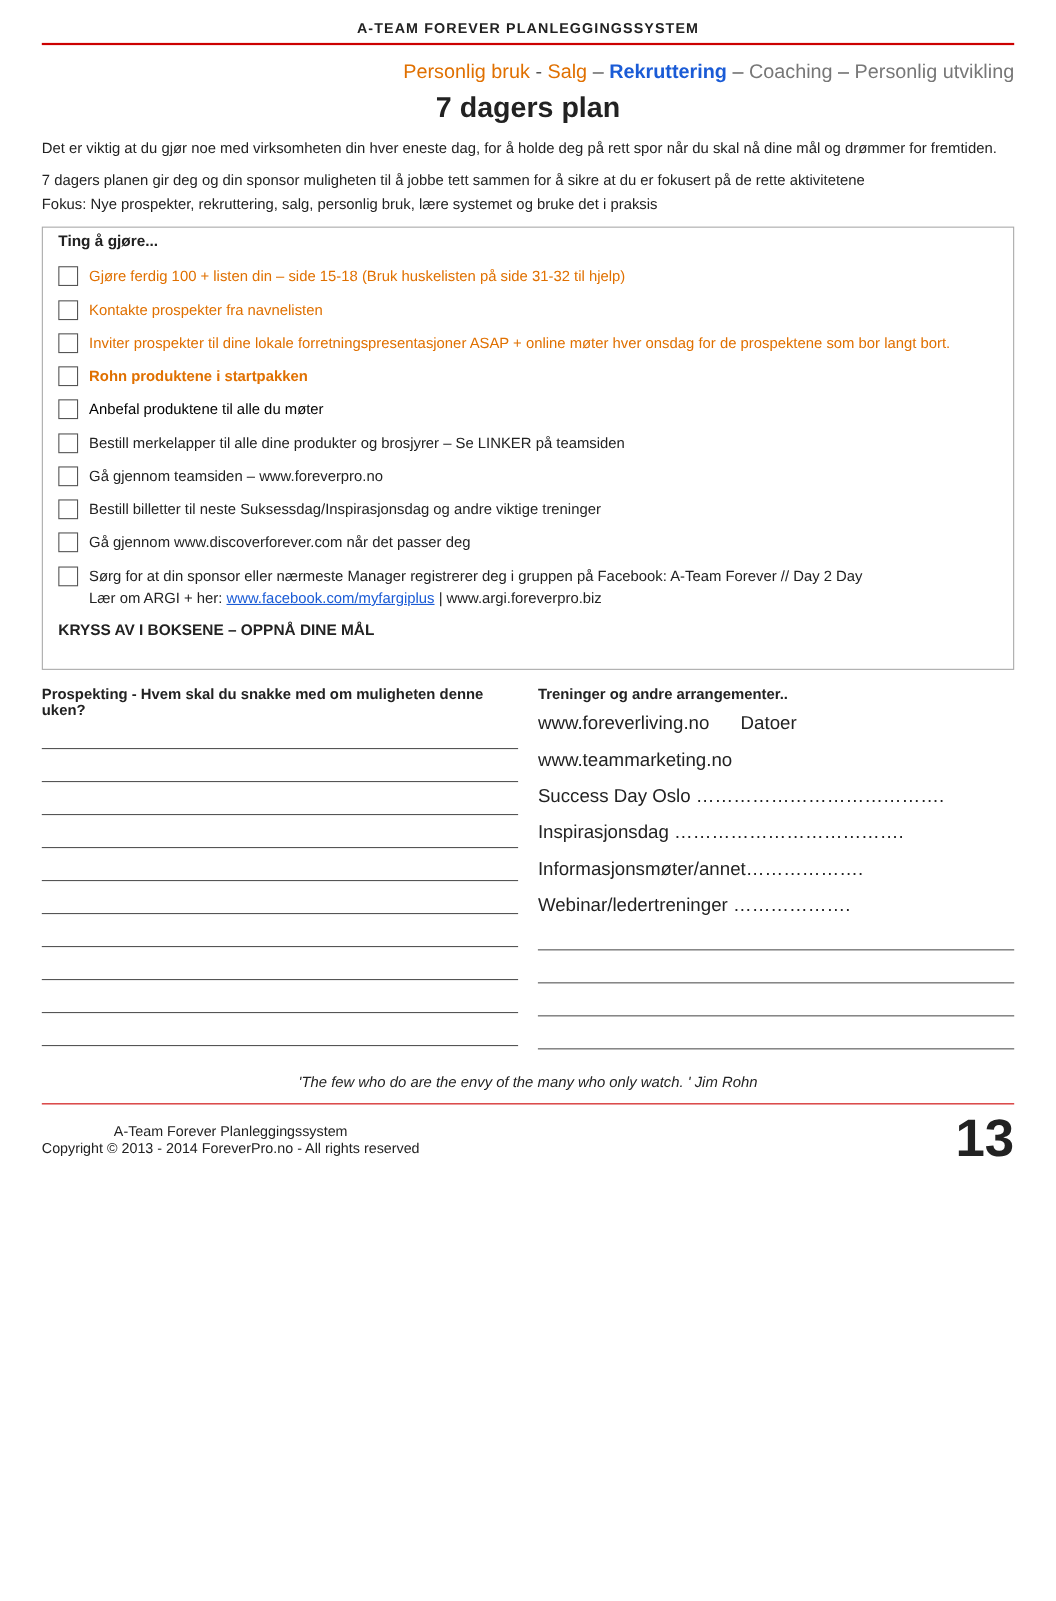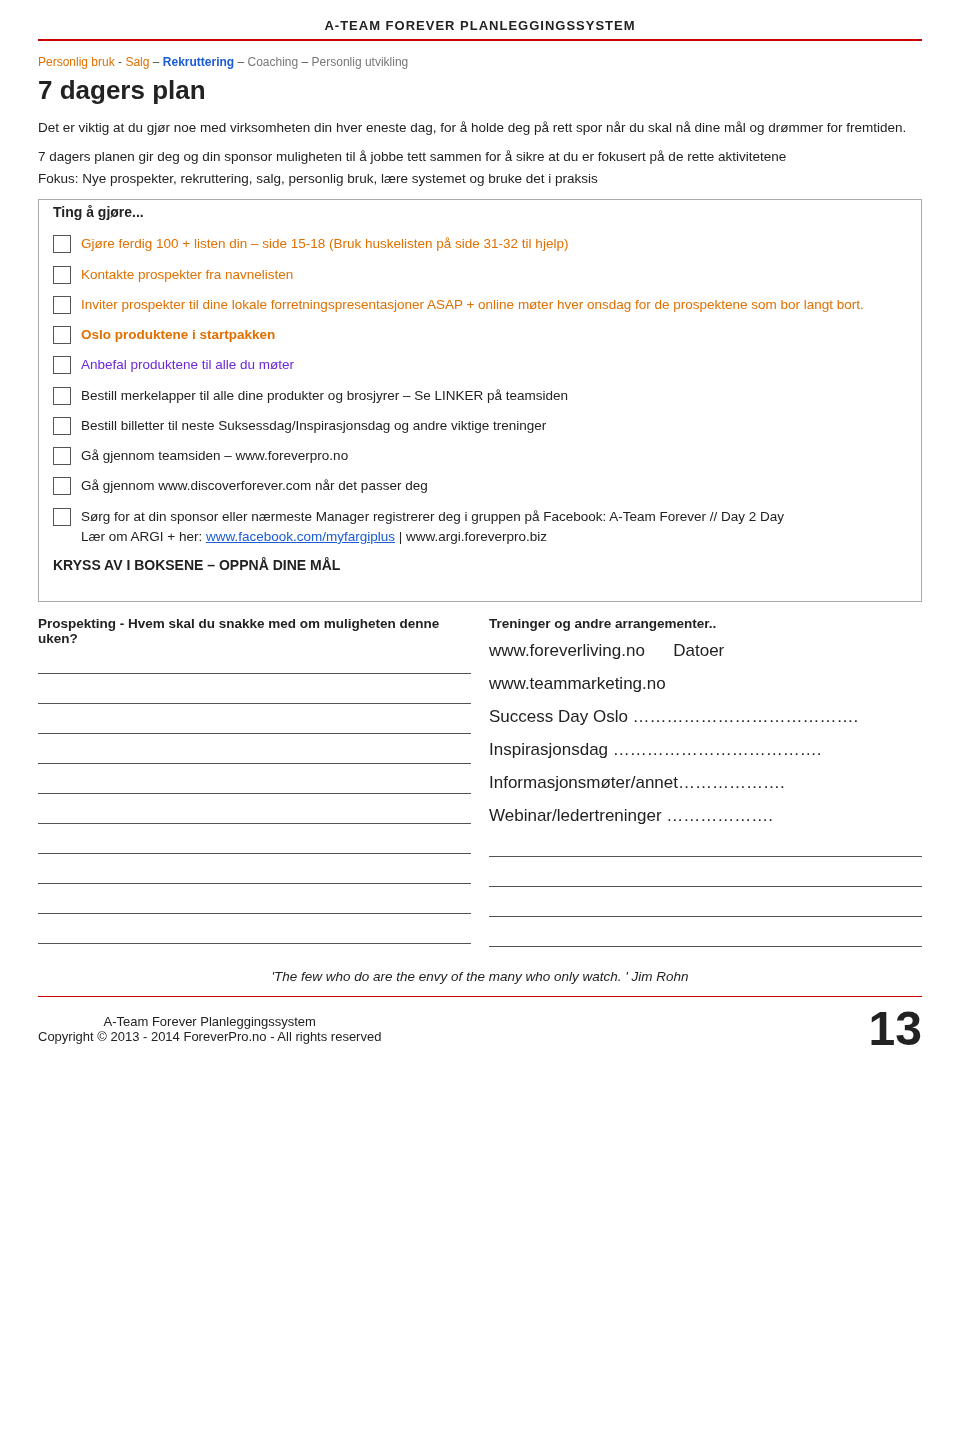--- a/index.html
+++ b/index.html
@@ -16,31 +16,31 @@
       text-align: center;
       font-size: 13px;
       font-weight: bold;
       letter-spacing: 1px;
       border-bottom: 2px solid #c00;
       padding-bottom: 6px;
       margin-bottom: 14px;
       color: #222;
     }
     .breadcrumb {
-      text-align: left;
-      font-size: 12px;
+      text-align: right;
+      font-size: 18px;
       margin-bottom: 6px;
       color: #555;
     }
     .breadcrumb .normal { color: #555; }
     .breadcrumb .orange { color: #e07000; }
     .breadcrumb .blue-bold { color: #1a5bd6; font-weight: bold; }
     .breadcrumb .gray { color: #777; }
     .main-title {
-      text-align: left;
+      text-align: center;
       font-size: 26px;
       font-weight: bold;
       margin-bottom: 12px;
     }
     .intro-text {
       font-size: 13.5px;
       margin-bottom: 8px;
       line-height: 1.5;
     }
     .focus-text {
@@ -190,49 +190,49 @@
   <div class="checklist-item">
     <div class="checkbox"></div>
     <div class="item-text">
       <span style="color:#e07000;">Inviter prospekter til dine lokale forretningspresentasjoner ASAP + online møter hver onsdag for de prospektene som bor langt bort.</span>
     </div>
   </div>
 
   <div class="checklist-item">
     <div class="checkbox"></div>
     <div class="item-text">
-      <span style="color:#e07000; font-weight:bold;">Oslo produktene i startpakken</span>
-    </div>
-  </div>
-
-  <div class="checklist-item">
-    <div class="checkbox"></div>
-    <div class="item-text">
-      <span style="color:#6d28d9;">Anbefal produktene til alle du møter</span>
+      <span style="color:#e07000; font-weight:bold;">Rohn produktene i startpakken</span>
+    </div>
+  </div>
+
+  <div class="checklist-item">
+    <div class="checkbox"></div>
+    <div class="item-text">
+      <span style="color:#000000;">Anbefal produktene til alle du møter</span>
     </div>
   </div>
 
   <div class="checklist-item">
     <div class="checkbox"></div>
     <div class="item-text">
       <span>Bestill merkelapper til alle dine produkter og brosjyrer – Se LINKER på teamsiden</span>
     </div>
   </div>
 
   <div class="checklist-item">
     <div class="checkbox"></div>
     <div class="item-text">
+      <span>Gå gjennom teamsiden – www.foreverpro.no</span>
+    </div>
+  </div>
+
+  <div class="checklist-item">
+    <div class="checkbox"></div>
+    <div class="item-text">
       <span>Bestill billetter til neste Suksessdag/Inspirasjonsdag og andre viktige treninger</span>
-    </div>
-  </div>
-
-  <div class="checklist-item">
-    <div class="checkbox"></div>
-    <div class="item-text">
-      <span>Gå gjennom teamsiden – www.foreverpro.no</span>
     </div>
   </div>
 
   <div class="checklist-item">
     <div class="checkbox"></div>
     <div class="item-text">
       <span>Gå gjennom www.discoverforever.com når det passer deg</span>
     </div>
   </div>
 

